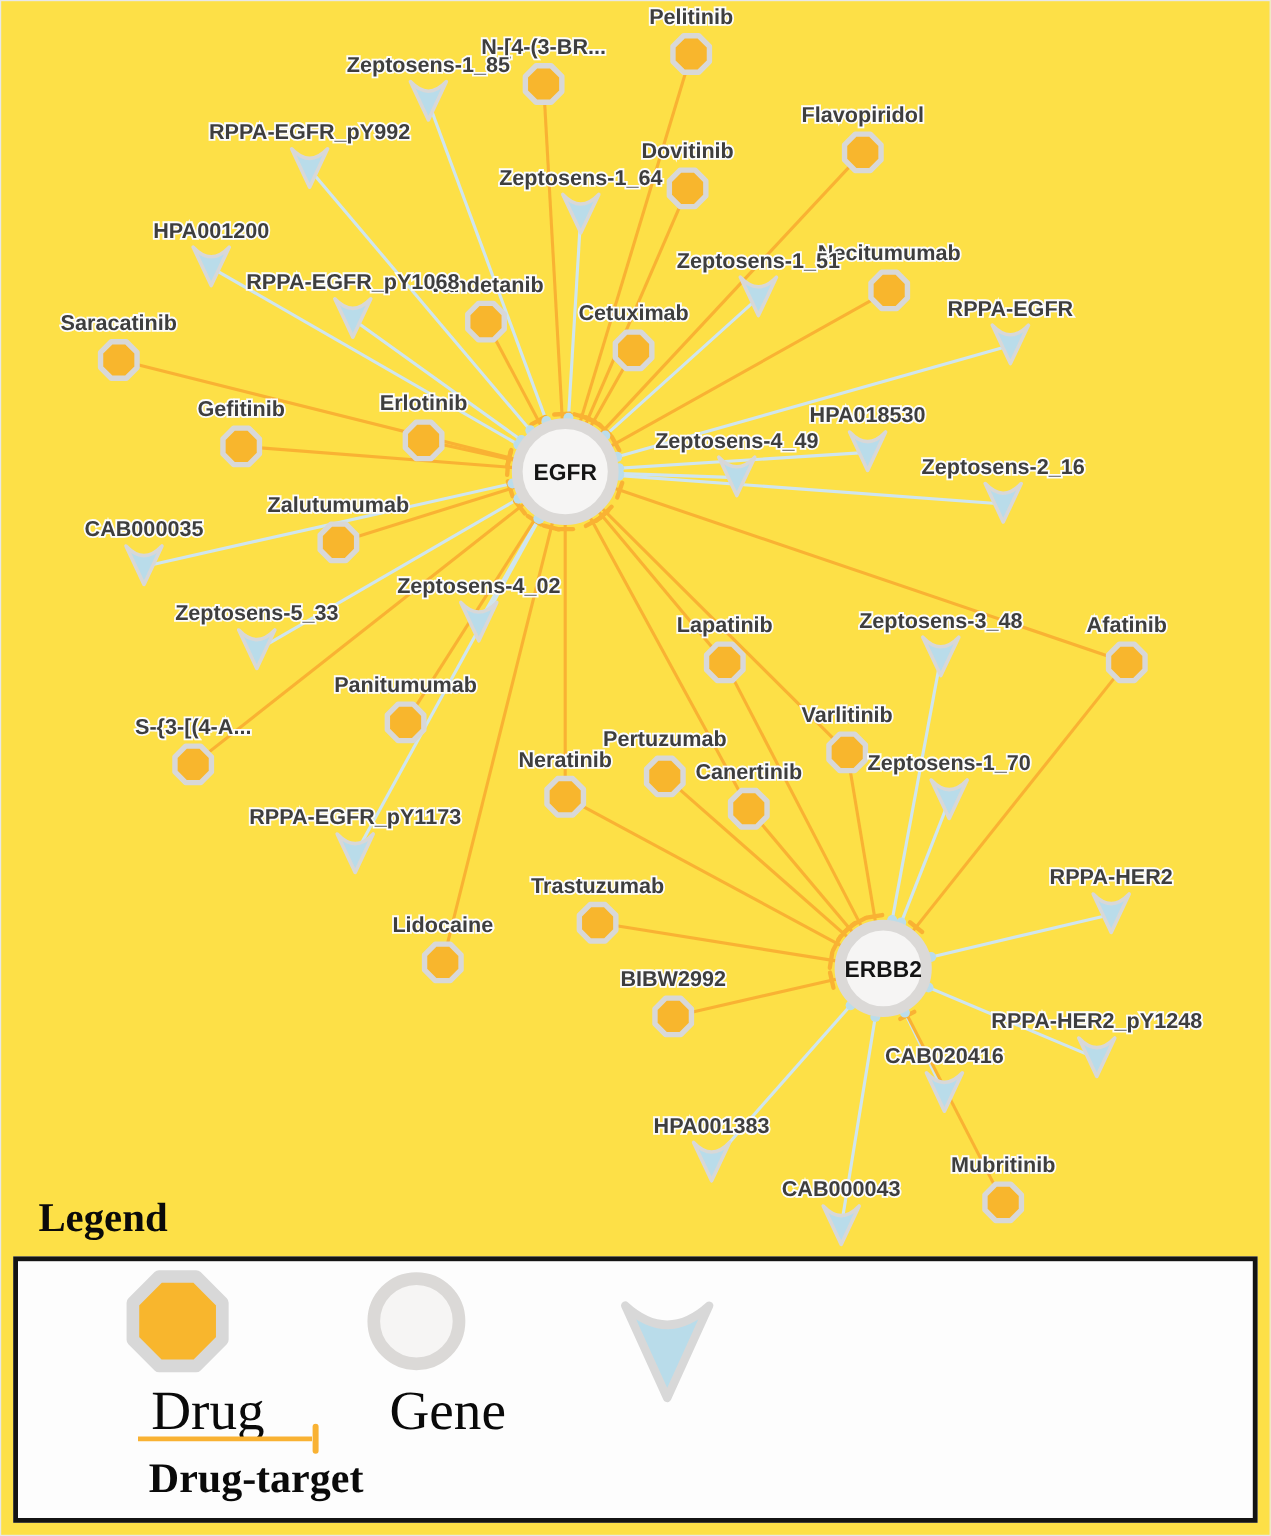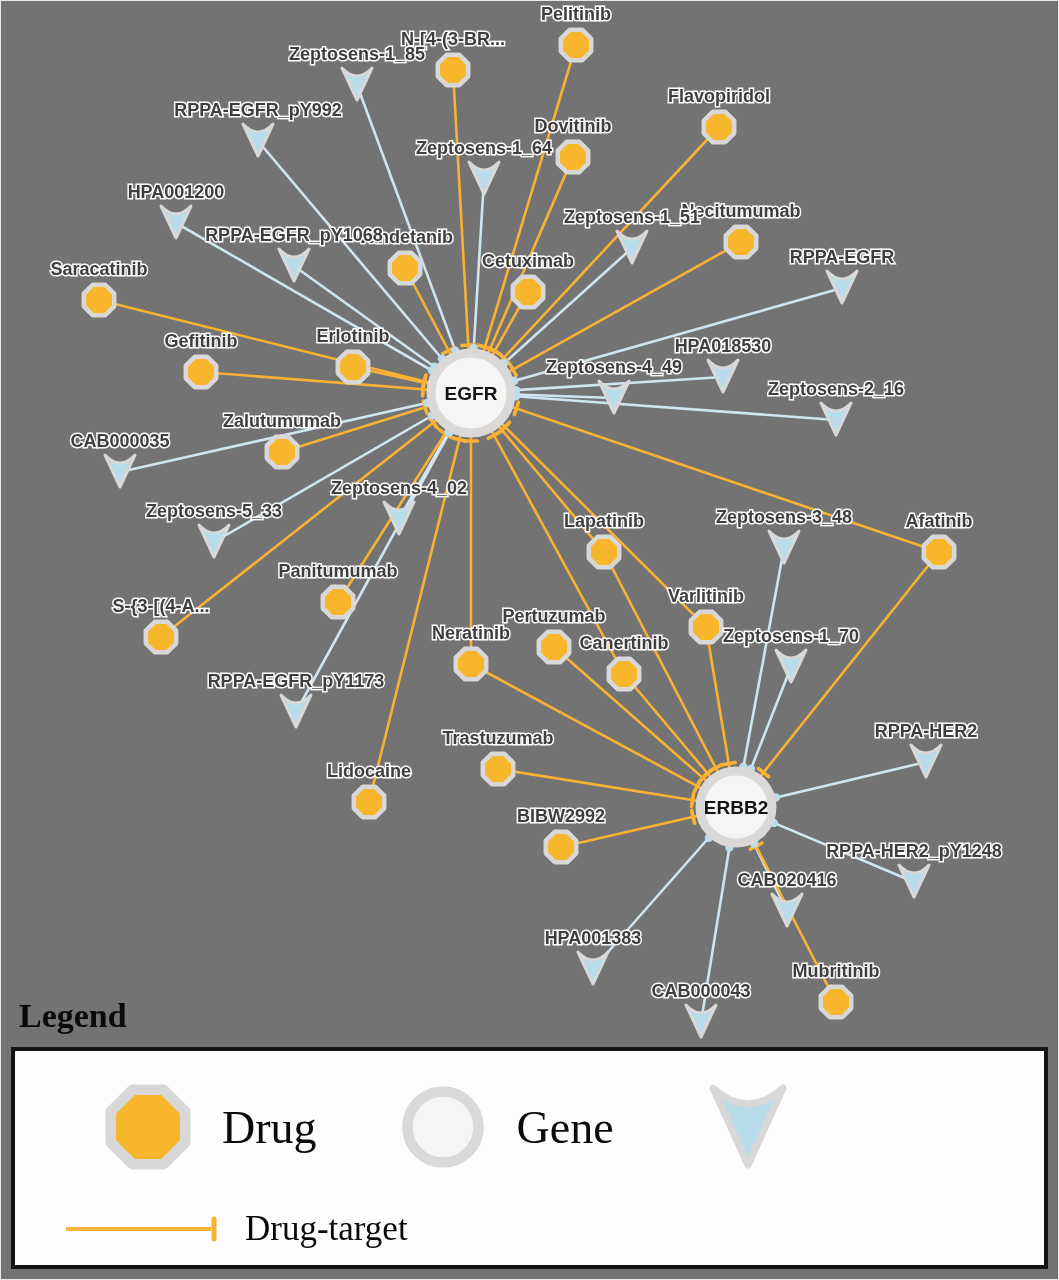--- a/index.html
+++ b/index.html
@@ -1,46 +1,46 @@
 <!DOCTYPE html>
 <html><head>
 <meta charset="utf-8">
 <style>
   html,body{margin:0;padding:0;background:#ffffff;}
   .figure{
     position:relative;width:1059px;height:1280px;
-    background:#737373;overflow:hidden;box-sizing:border-box;
+    background:#fde047;overflow:hidden;box-sizing:border-box;
     border:1px solid #e8e8e8;
     font-family:"Liberation Sans",sans-serif;
   }
   svg.network{position:absolute;left:0;top:0;}
   text.node-label{
     font-family:"Liberation Sans",sans-serif;
     font-weight:700;font-size:18px;fill:#3e3e3e;
     stroke:#FCFCFC;stroke-width:3px;paint-order:stroke;
     text-anchor:middle;
   }
   text.gene-label{
     font-family:"Liberation Sans",sans-serif;
     font-weight:700;font-size:19px;fill:#141414;
     text-anchor:middle;
   }
   .legend-title{
-    position:absolute;left:18px;top:996px;
+    position:absolute;left:31px;top:996px;
     font-family:"Liberation Serif",serif;font-weight:700;
     font-size:34px;color:#0a0a0a;
   }
   .legend-box{
     position:absolute;left:10px;top:1046px;width:1037px;height:222px;
     border:4px solid #141414;background:#FDFDFD;box-sizing:border-box;
   }
   .legend-row{display:flex;align-items:center;}
   .legend-row.nodes{margin-top:20px;padding-left:85px;height:112px;}
-  .legend-row.edgetypes{margin-top:20px;padding-left:46px;height:52px;}
-  .legend-item{display:flex;align-items:center;}
+  .legend-row.edgetypes{margin-top:10px;padding-left:95px;height:52px;font-weight:bold;}
+  .legend-item{display:flex;align-items:flex-start;flex-direction:column;}
   .legend-item .ltext{
     font-family:"Liberation Serif",serif;color:#0a0a0a;
   }
   .legend-row.nodes .ltext{font-size:46px;margin-left:26px;}
   .legend-row.edgetypes .ltext{font-size:35px;margin-left:14px;}
   .li-gene{margin-left:78px;}
   .li-antibody{margin-left:88px;}
   .li-ab-target{margin-left:110px;}
 </style>
 </head>

